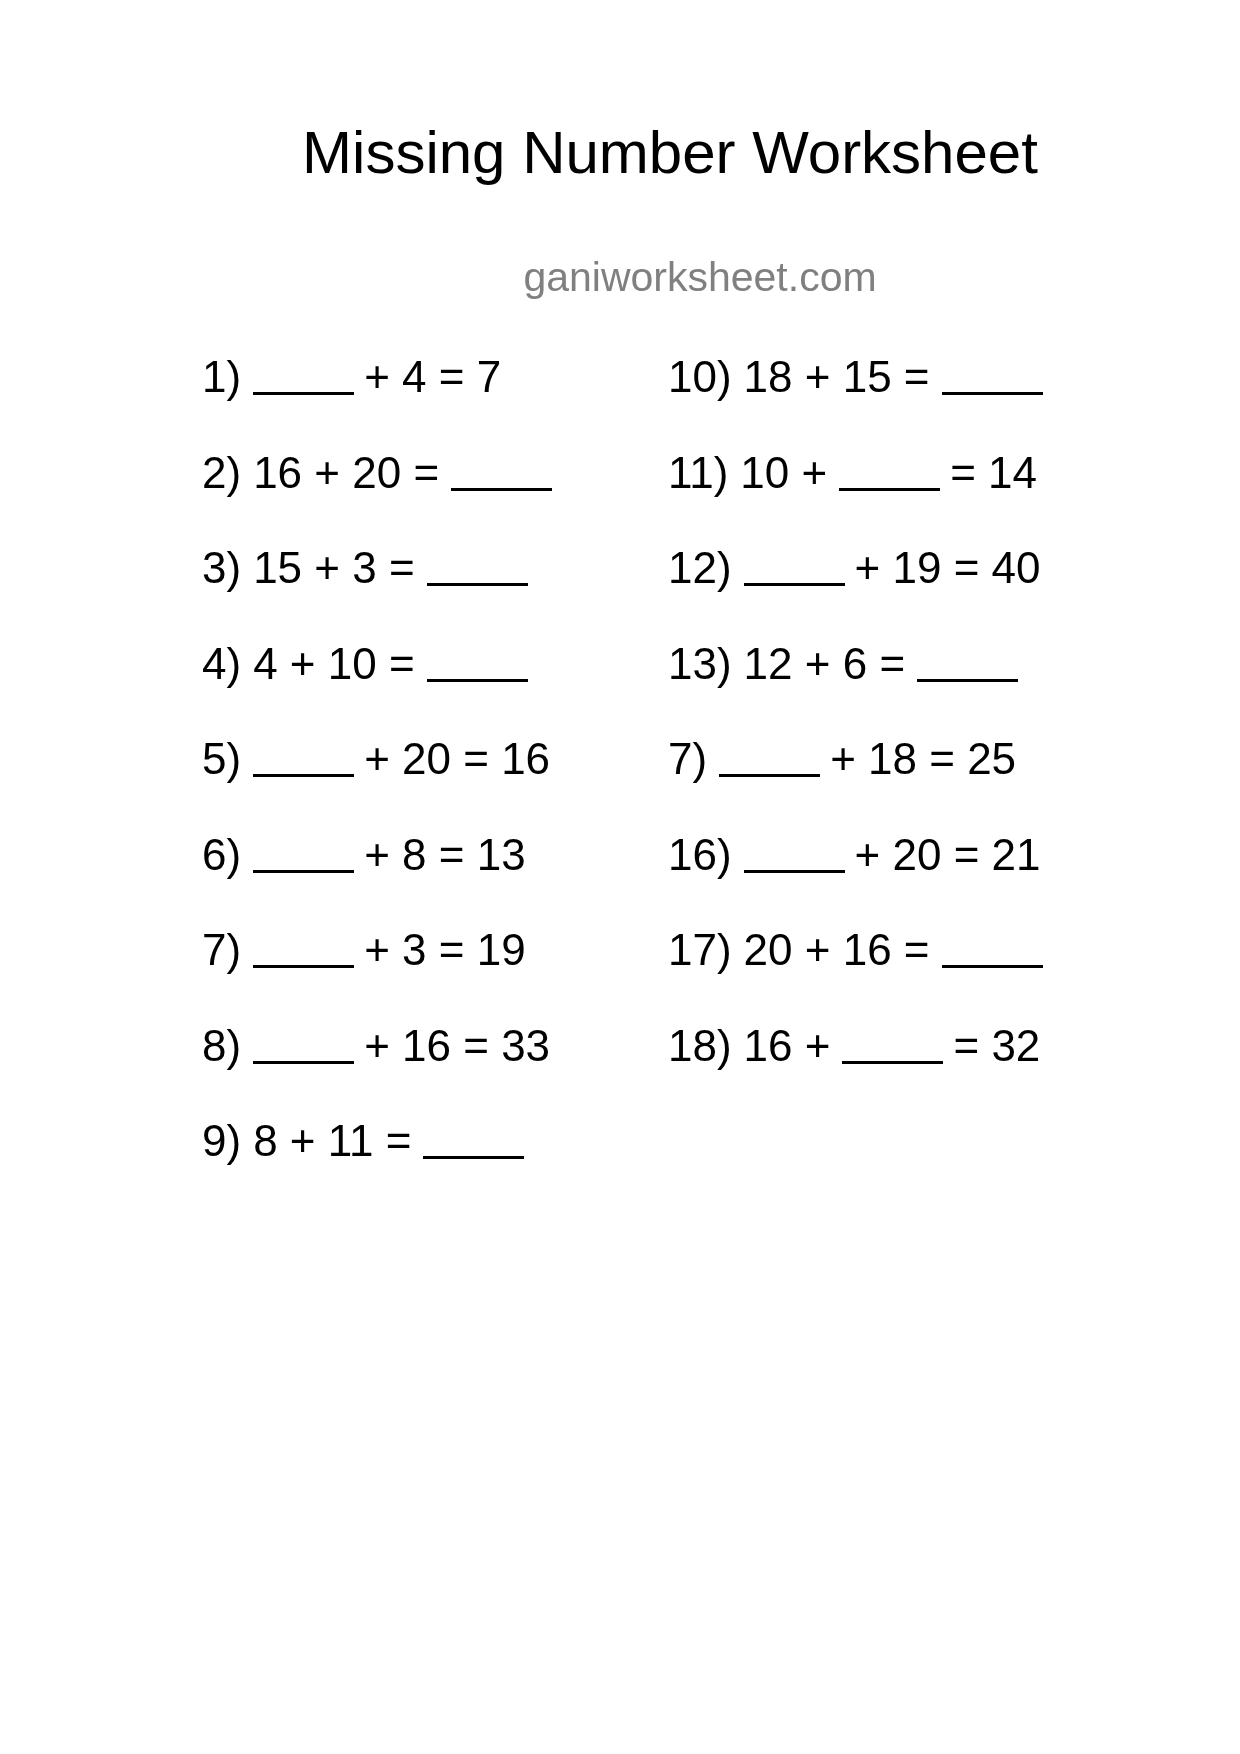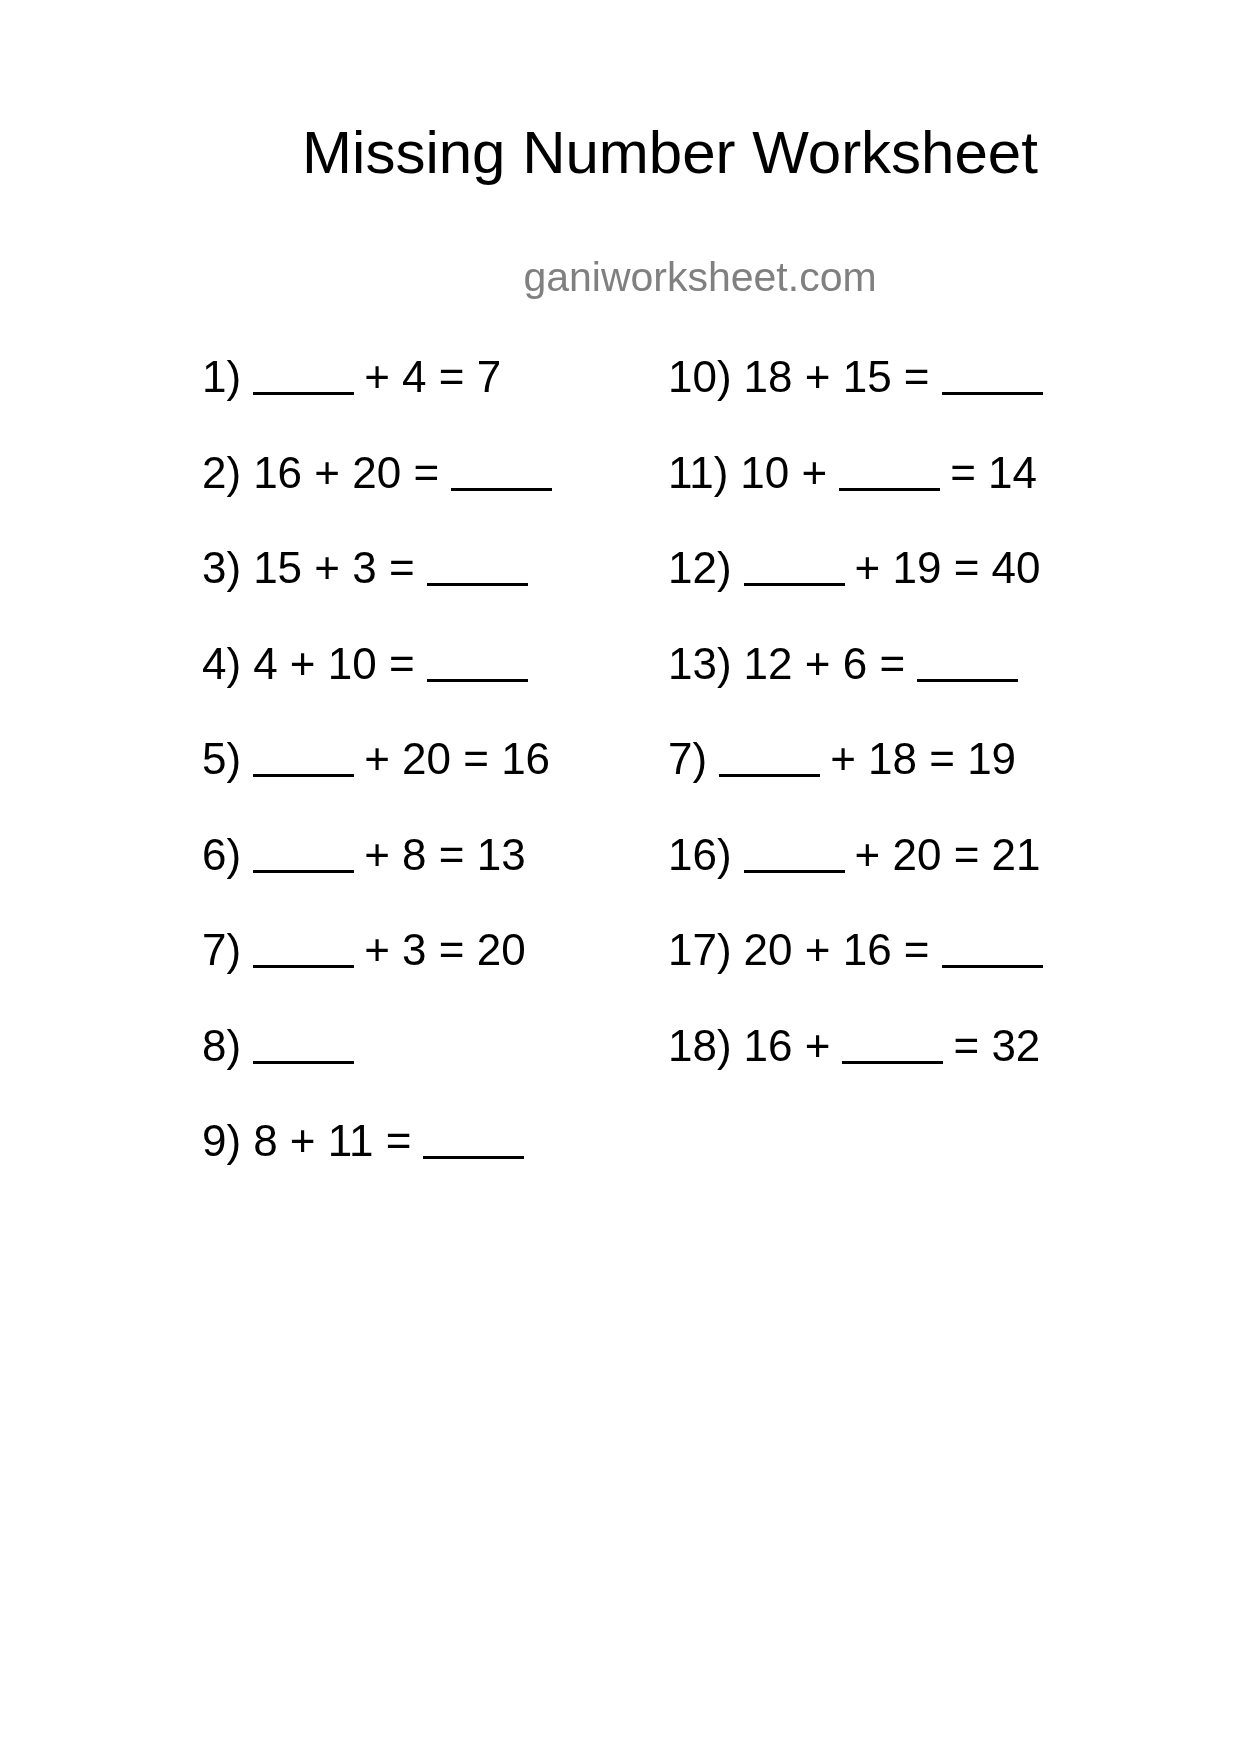--- a/index.html
+++ b/index.html
@@ -94,25 +94,26 @@
     <span class="seg">+ 20 = 16</span>
   </div>
   <div class="problem">
     <span class="num">6)</span>
     <span class="blank"></span>
     <span class="seg">+ 8 = 13</span>
   </div>
   <div class="problem">
     <span class="num">7)</span>
     <span class="blank"></span>
-    <span class="seg">+ 3 = 20</span>
+    <span class="seg">+ 3 = 19</span>
   </div>
   <div class="problem">
     <span class="num">8)</span>
     <span class="blank"></span>
+    <span class="seg">+ 16 = 33</span>
   </div>
   <div class="problem">
     <span class="num">9)</span>
     <span class="seg">8 + 11 =</span>
     <span class="blank" style="margin-left:12px"></span>
   </div>
 </div>
 
 <div class="column col-right">
   <div class="problem">
@@ -132,21 +133,21 @@
     <span class="seg">+ 19 = 40</span>
   </div>
   <div class="problem">
     <span class="num">13)</span>
     <span class="seg">12 + 6 =</span>
     <span class="blank" style="margin-left:12px"></span>
   </div>
   <div class="problem">
     <span class="num">7)</span>
     <span class="blank"></span>
-    <span class="seg">+ 18 = 19</span>
+    <span class="seg">+ 18 = 25</span>
   </div>
   <div class="problem">
     <span class="num">16)</span>
     <span class="blank"></span>
     <span class="seg">+ 20 = 21</span>
   </div>
   <div class="problem">
     <span class="num">17)</span>
     <span class="seg">20 + 16 =</span>
     <span class="blank" style="margin-left:12px"></span>

